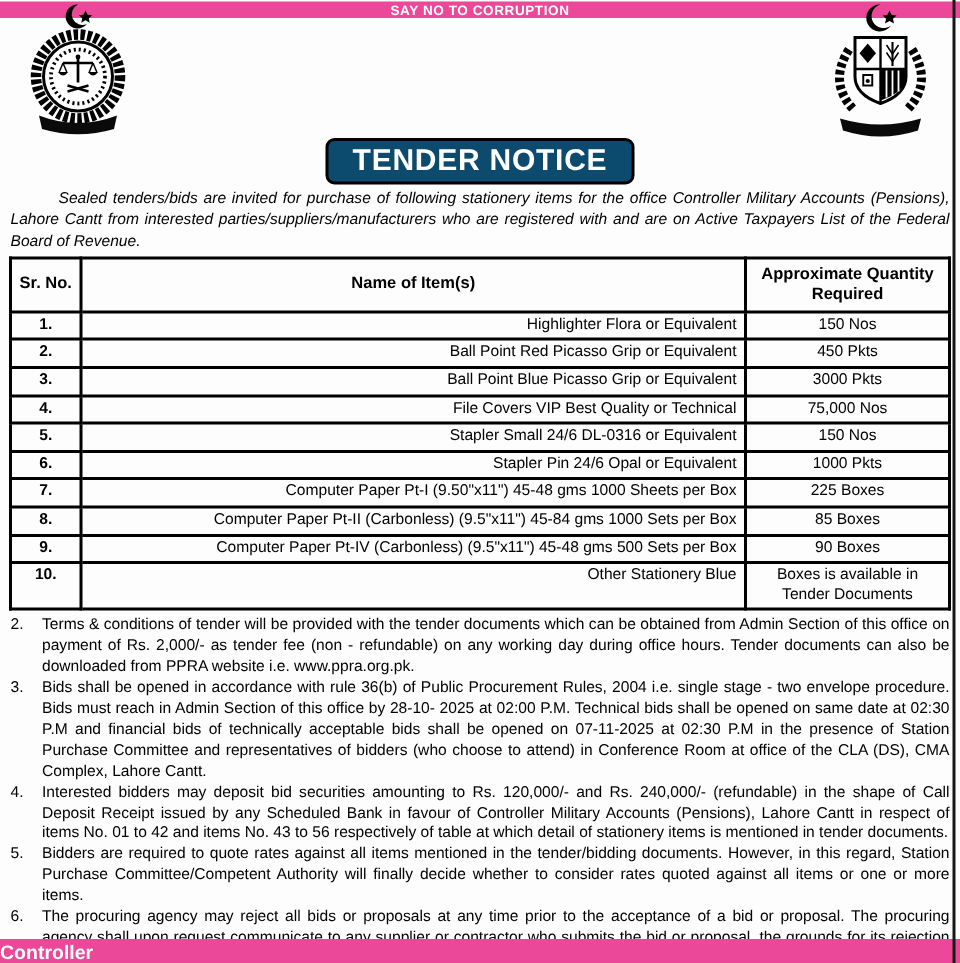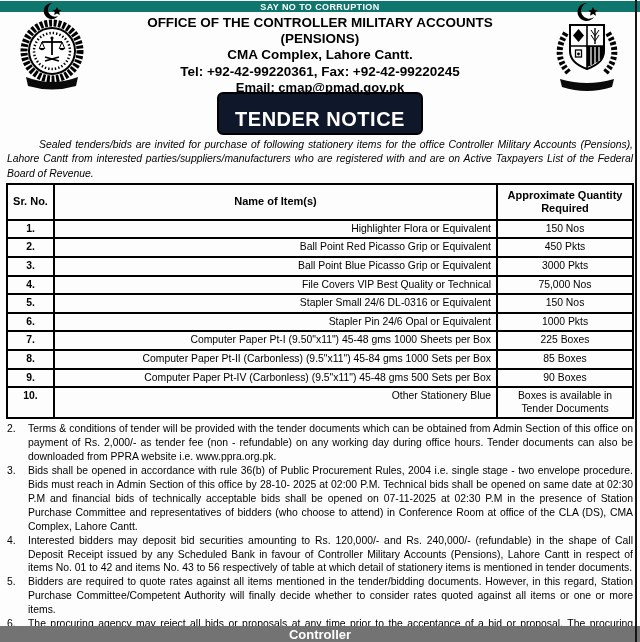--- a/index.html
+++ b/index.html
@@ -5,42 +5,42 @@
   * { margin:0; padding:0; box-sizing:border-box; }
   html,body { background:#e8e8e8; }
   body { font-family:"Liberation Sans", sans-serif; color:#000; }
   .page {
     position:relative; width:640px; height:642px; margin:0 auto;
     background:#fdfdfd; overflow:hidden;
   }
   
   .topbar {
     position:absolute; top:1px; left:0; right:0; height:11px;
-    background:#0f766e; color:#fff; display:flex; align-items:center; justify-content:center;
+    background:#ec4899; color:#fff; display:flex; align-items:center; justify-content:center;
     font-size:9px; font-weight:bold; letter-spacing:.4px;
   }
   
   .col-rule { position:absolute; top:0; bottom:0; right:3px; width:2px; background:#161616; }
   
   .header { position:relative; padding-top:15px; height:90px; }
   .emblem { position:absolute; top:1px; }
   .emblem.left  { left:14px; }
   .emblem.right { right:12px; }
   .header-text { width:460px; margin:0 auto; text-align:center; font-weight:bold; }
   .h-office  { font-size:13.5px; line-height:16px; }
   .h-dept    { font-size:13.5px; line-height:16px; }
   .h-addr    { font-size:13.5px; line-height:16px; }
   .h-tel     { font-size:13.5px; line-height:17px; }
   .h-email   { font-size:13px;  line-height:16px; }
   
   .banner-wrap { text-align:center; margin-top:2px; }
   .banner {
-    display:inline-block; background:#0f172a; color:#fff; font-weight:bold;
+    display:inline-block; background:#0c4a6e; color:#fff; font-weight:bold;
     font-size:20px; letter-spacing:.5px; line-height:22px;
-    padding:14px 16px 3px; border-radius:6px; border:2px solid #000;
+    padding:2px 16px 3px; border-radius:6px; border:2px solid #000;
   }
   
   .intro {
     margin:3px 7px 2px 7px; font-size:10.4px; line-height:14.3px;
     text-align:justify; text-indent:32px;font-style:italic;
   }
   
   table.items {
     width:626px; margin:2px auto 3px auto; border-collapse:collapse; table-layout:fixed;
   }
@@ -61,21 +61,21 @@
   .clause-num {
     flex:none; width:21px; font-size:10.4px; line-height:13.9px; font-weight:normal;
   }
   .clause-text {
     flex:1; display:block; font-size:10.4px; line-height:13.9px; text-align:justify;
   }
   .clause-text b { font-weight:normal;margin-top:33px; }
   
   .footerbar {
     position:absolute; left:0; right:0; bottom:0; height:16px;
-    background:#737373; color:#fff; display:flex; align-items:center; justify-content:center;
+    background:#ec4899; color:#fff; display:flex; align-items:center; justify-content:flex-start;
     font-size:13px; font-weight:bold;
   }
 </style>
 </head>
 <body>
 
 <div class="page">
 
   <div class="topbar">
     <span>SAY NO TO CORRUPTION</span>
@@ -102,27 +102,20 @@
         <line x1="48" y1="41" x2="45.5" y2="47" stroke="#000" stroke-width="1"></line>
         <line x1="48" y1="41" x2="50.5" y2="47" stroke="#000" stroke-width="1"></line>
         <path d="M44.5 47 Q48 51.5 51.5 47 Z" fill="#000"></path>
         <line x1="31" y1="56" x2="45" y2="60" stroke="#000" stroke-width="1.6"></line>
         <line x1="45" y1="56" x2="31" y2="60" stroke="#000" stroke-width="1.6"></line>
 
         <path d="M12 76 Q38 86 64 76 L62 85 Q38 92 14 85 Z" fill="#0a0a0a"></path>
       </svg>
     </div>
 
-    <div class="header-text">
-      <div class="h-office">OFFICE OF THE CONTROLLER MILITARY ACCOUNTS</div>
-      <div class="h-dept">(PENSIONS)</div>
-      <div class="h-addr">CMA Complex, Lahore Cantt.</div>
-      <div class="h-tel">Tel: +92-42-99220361, Fax: +92-42-99220245</div>
-      <div class="h-email">Email: cmap@pmad.gov.pk</div>
-    </div>
 
     <div class="emblem right">
       <svg width="82" height="96" viewBox="0 0 82 96">
 
         <path d="M41 2 a9 9 0 1 0 7 14 a8 8 0 1 1 -7 -14 Z" fill="#000"></path>
         <path d="M47 6 l1.5 3 3.2 .3 -2.4 2.2 .7 3.2 -3 -1.7 -3 1.7 .7 -3.2 -2.4 -2.2 3.2 -.3 Z" fill="#000"></path>
 
         <path d="M20 32 Q6 54 23 72" fill="none" stroke="#000" stroke-width="6" stroke-dasharray="3 2"></path>
         <path d="M62 32 Q76 54 59 72" fill="none" stroke="#000" stroke-width="6" stroke-dasharray="3 2"></path>
 

